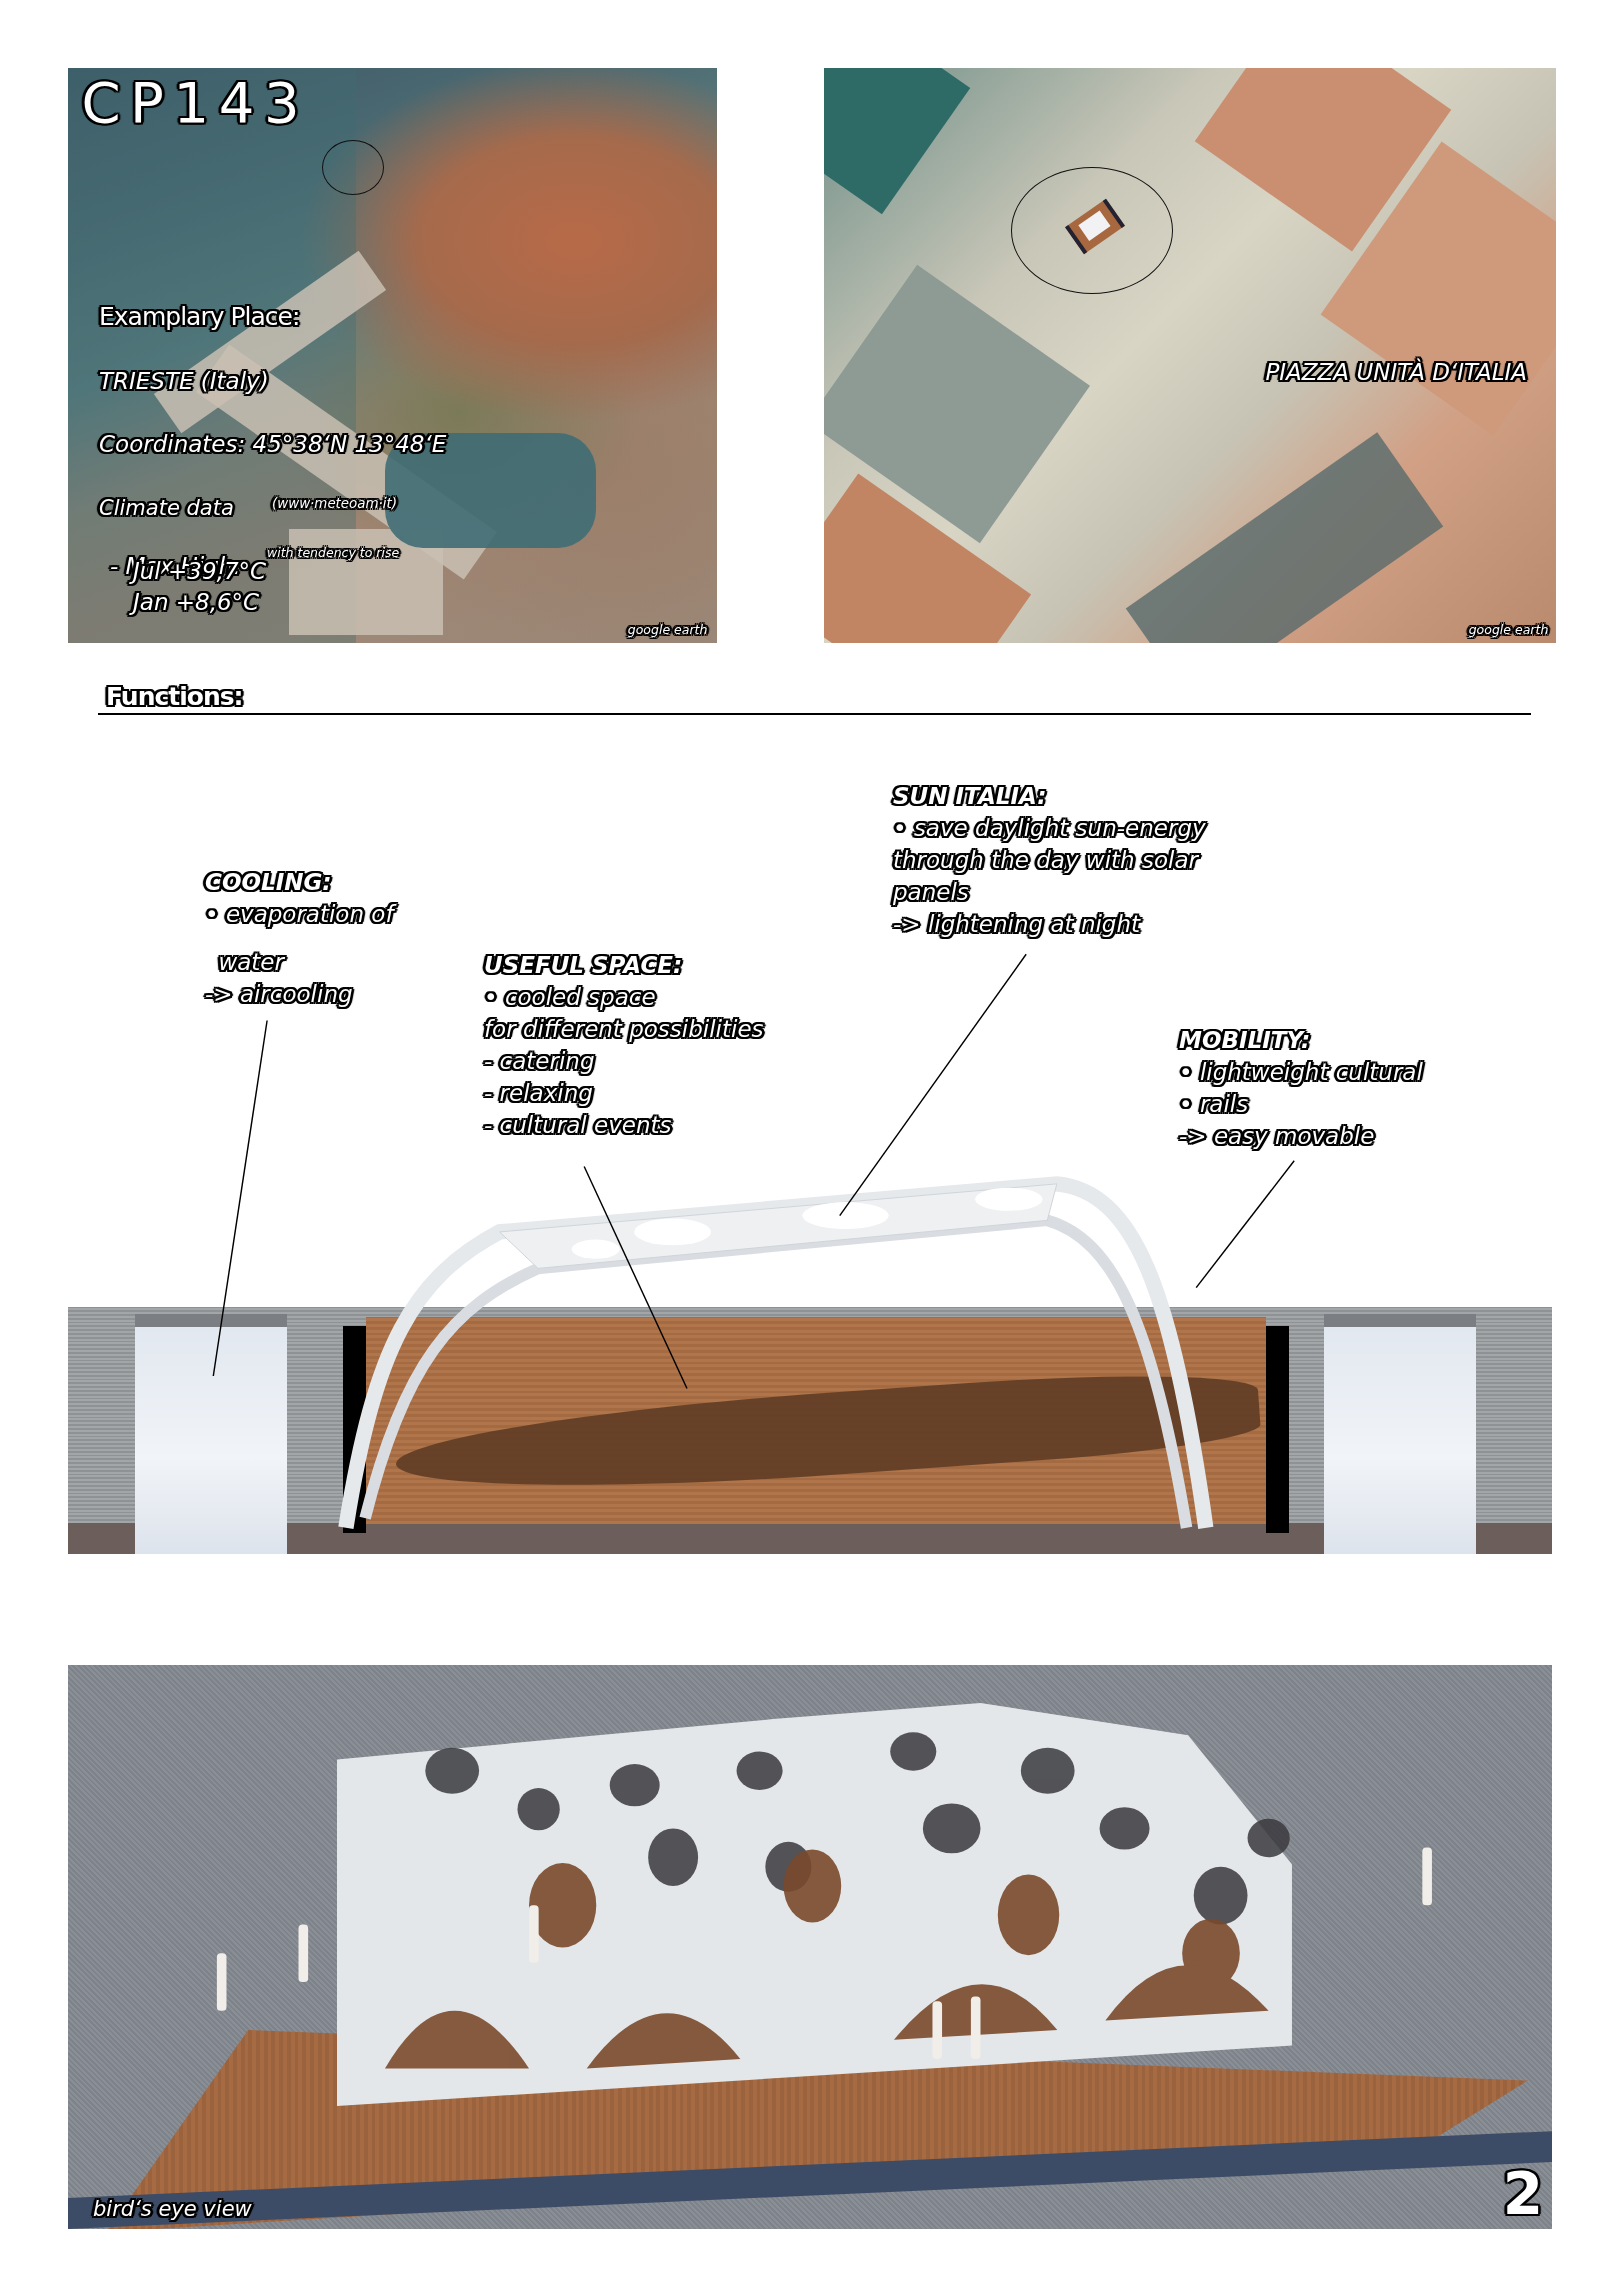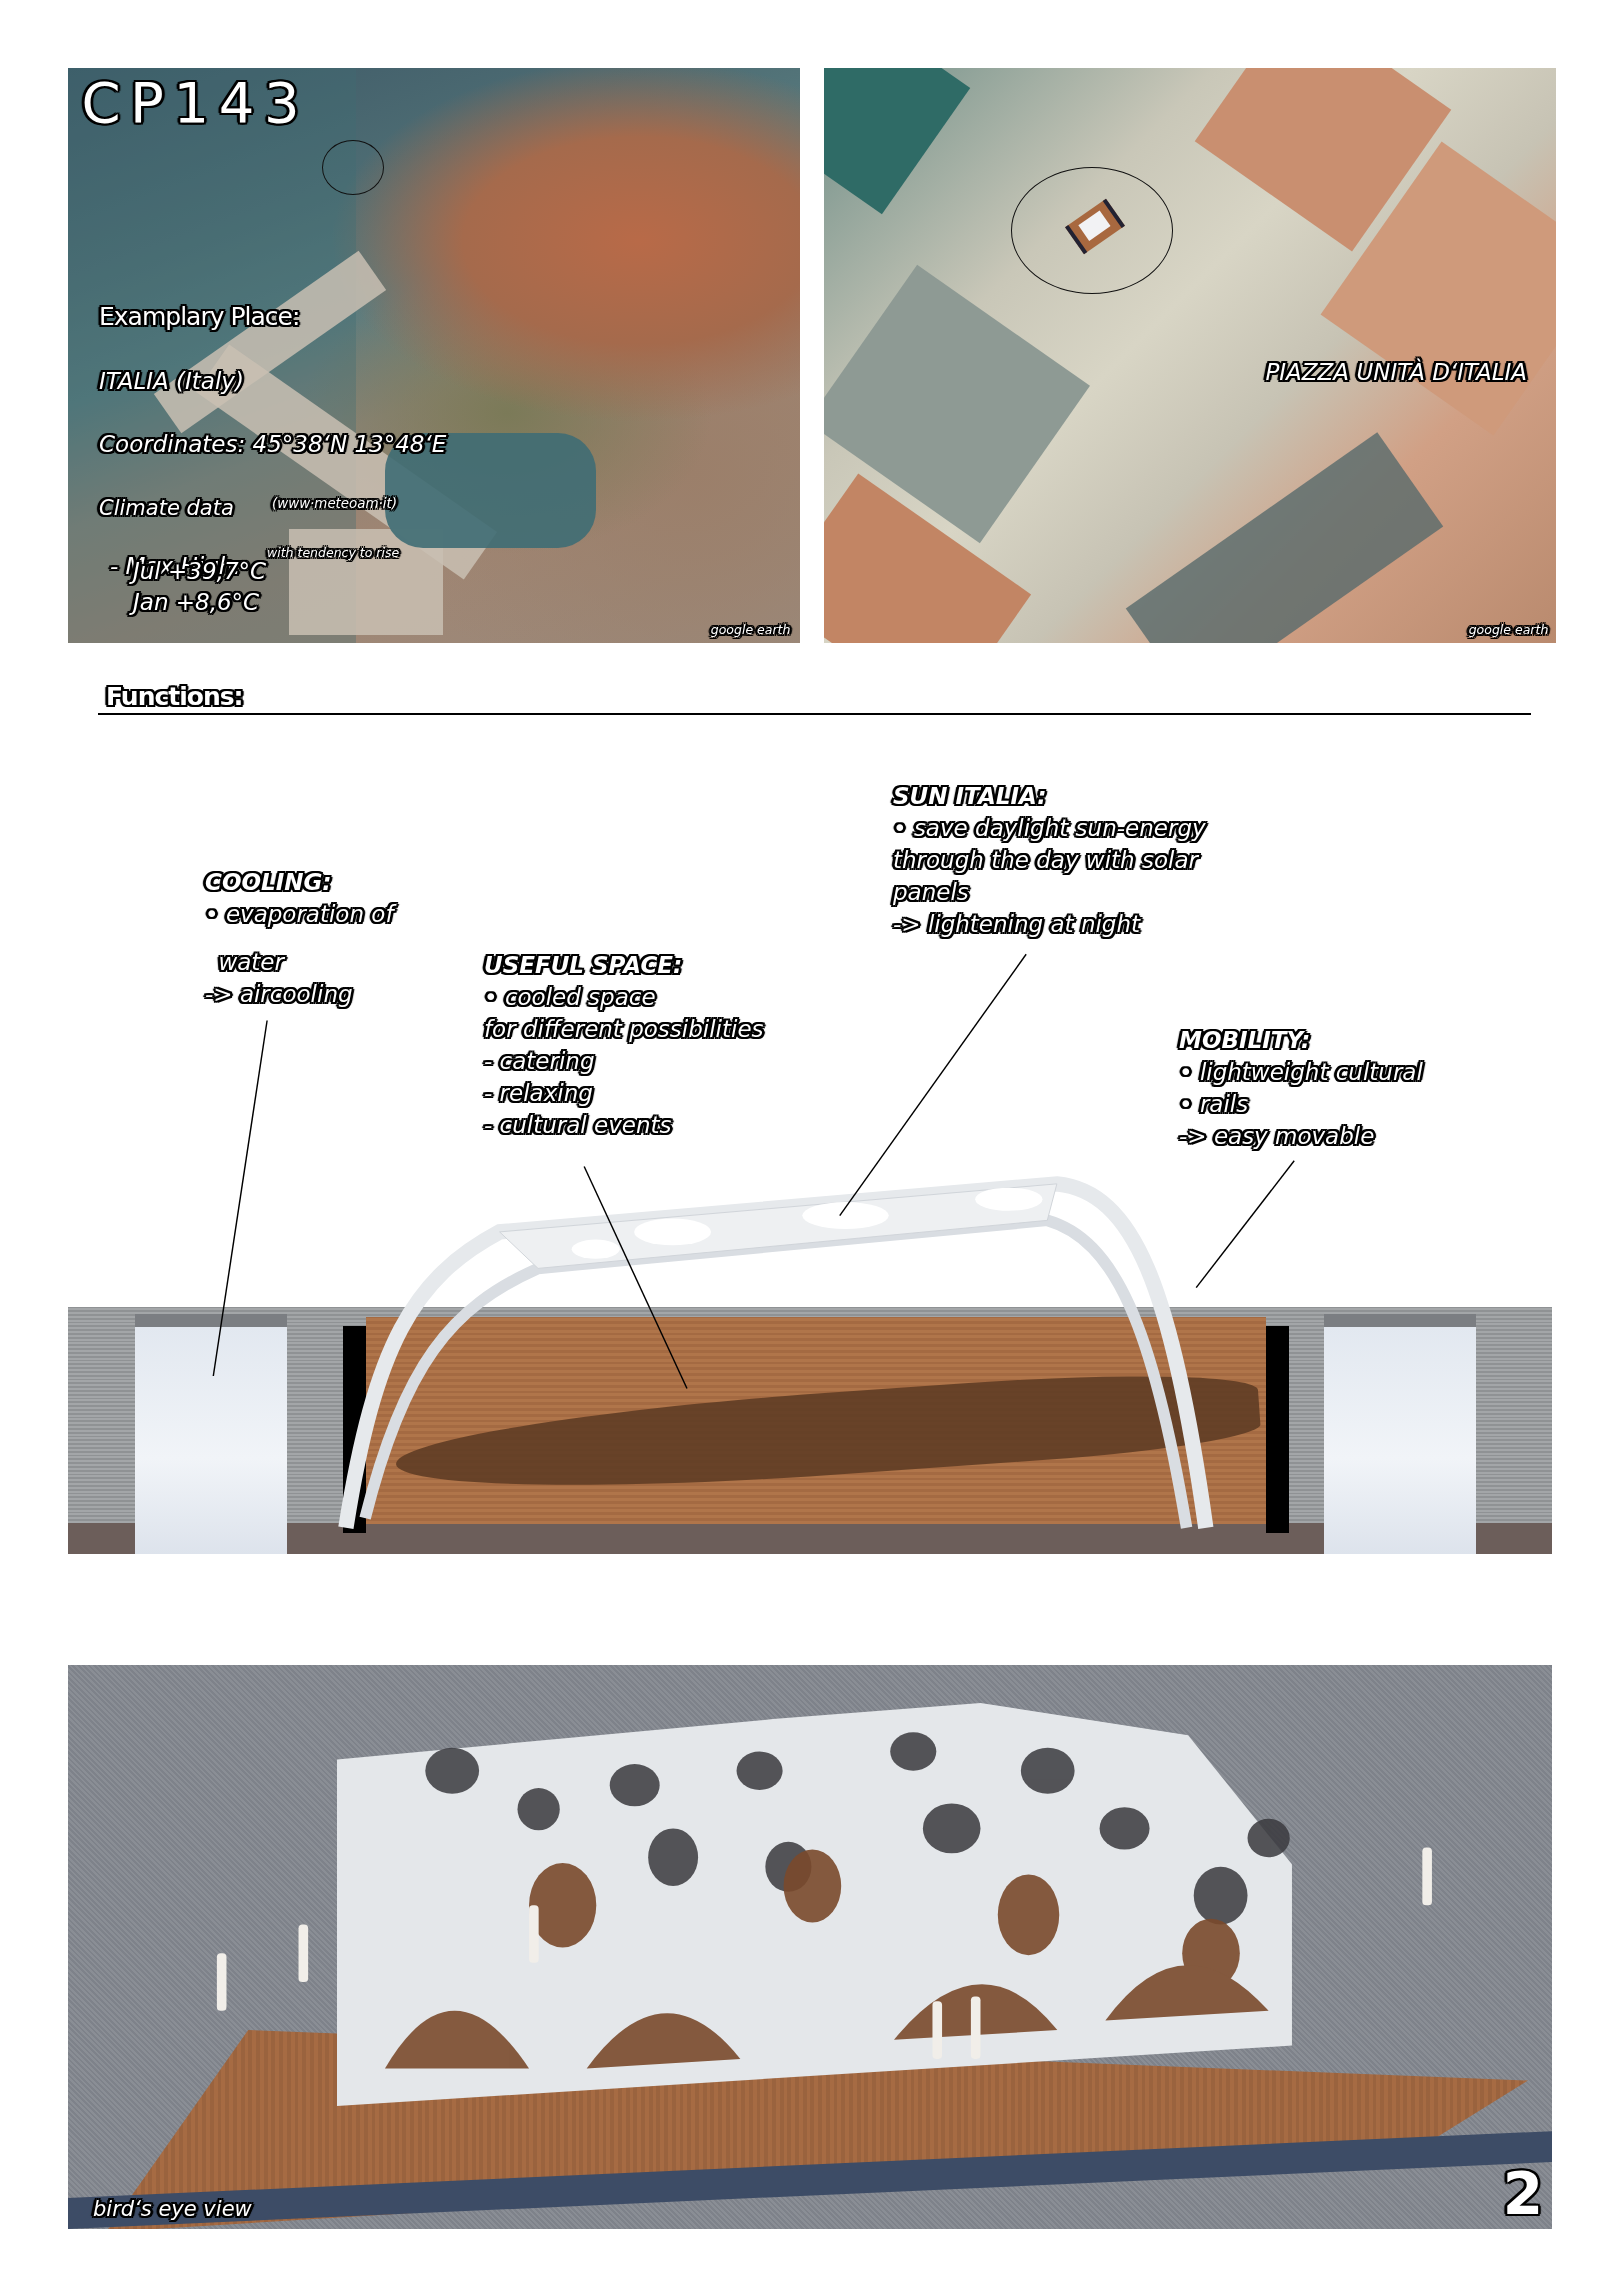--- a/index.html
+++ b/index.html
@@ -2,21 +2,21 @@
 <html><head>
 <meta charset="utf-8">
 <style>
   html,body{margin:0;padding:0;background:#fff;}
   body{width:1618px;height:2290px;position:relative;overflow:hidden;font-family:"DejaVu Sans",sans-serif;}
   .abs{position:absolute;}
   .outline{color:#fff;text-shadow:-1.9px -1.9px 0 #000,1.9px -1.9px 0 #000,-1.9px 1.9px 0 #000,1.9px 1.9px 0 #000,0 1.9px 0 #000,0 -1.9px 0 #000,1.9px 0 0 #000,-1.9px 0 0 #000,-2.9px 0 1px #000,2.9px 0 1px #000;}
   .hand{font-family:"DejaVu Sans",sans-serif;font-style:italic;}
   .panel{position:absolute;overflow:hidden;}
   
-  #map1{left:68px;top:68px;width:732px;height:575px;
+  #map1{left:68px;top:68px;width:649px;height:575px;
     background:
       radial-gradient(ellipse 60% 45% at 78% 30%, #b86a48 0%, #a56a4c 40%, transparent 70%),
       radial-gradient(ellipse 40% 35% at 60% 60%, #7b7a58 0%, transparent 70%),
       radial-gradient(ellipse 55% 60% at 85% 70%, #9b7f6a 0%, transparent 75%),
       linear-gradient(160deg,#3d5866 0%,#4d6c73 25%,#587b7e 40%,#8b8478 55%,#a08572 70%,#9a8a7c 100%);}
   #map1 .port{position:absolute;background:#c9c0b3;opacity:.85;}
   #map1 .water2{position:absolute;background:#3f6d74;}
   .circle{position:absolute;border:1.9px solid #111;border-radius:50%;}
   
   #map2{left:824px;top:68px;width:732px;height:575px;
@@ -46,21 +46,21 @@
   <div class="water2" style="left:0;top:0;width:288px;height:575px;opacity:.35;"></div>
   <div class="port" style="left:77px;top:250px;width:250px;height:48px;transform:rotate(-35deg);"></div>
   <div class="port" style="left:115px;top:365px;width:327px;height:58px;transform:rotate(35deg);"></div>
   <div class="port" style="left:221px;top:461px;width:154px;height:106px;"></div>
   <div class="water2" style="left:317px;top:365px;width:211px;height:115px;border-radius:38px;opacity:.9;"></div>
   <div class="circle" style="left:254px;top:72px;width:60px;height:53px;"></div>
 
   <div class="abs outline" style="left:13.4px;top:1.9px;font-size:56px;letter-spacing:9.6px;font-family:'DejaVu Sans',sans-serif;">CP143</div>
 
   <div class="abs outline" style="left:31px;top:234px;font-size:25px;letter-spacing:-1px;">Examplary Place:</div>
-  <div class="abs outline hand" style="left:31px;top:300px;font-size:23px;">ITALIA (Italy)</div>
+  <div class="abs outline hand" style="left:31px;top:300px;font-size:23px;">TRIESTE (Italy)</div>
   <div class="abs outline hand" style="left:31px;top:363px;font-size:23px;">Coordinates: 45°38‘N 13°48‘E</div>
   <div class="abs outline hand" style="left:31px;top:428px;font-size:21px;">Climate data</div>
   <div class="abs outline hand" style="left:204px;top:428px;font-size:13.4px;">(www·meteoam·it)</div>
   <div class="abs outline hand" style="left:42px;top:485px;font-size:23px;">- Max High:</div>
   <div class="abs outline hand" style="left:199px;top:477px;font-size:12.5px;">with tendency to rise</div>
   <div class="abs outline hand" style="left:65px;top:490px;font-size:23px;">Jul +39,7°C</div>
   <div class="abs outline hand" style="left:65px;top:521px;font-size:23px;">Jan +8,6°C</div>
   <div class="abs outline hand credit" style="right:9.6px;bottom:5.8px;">google earth</div>
 </div>
 

